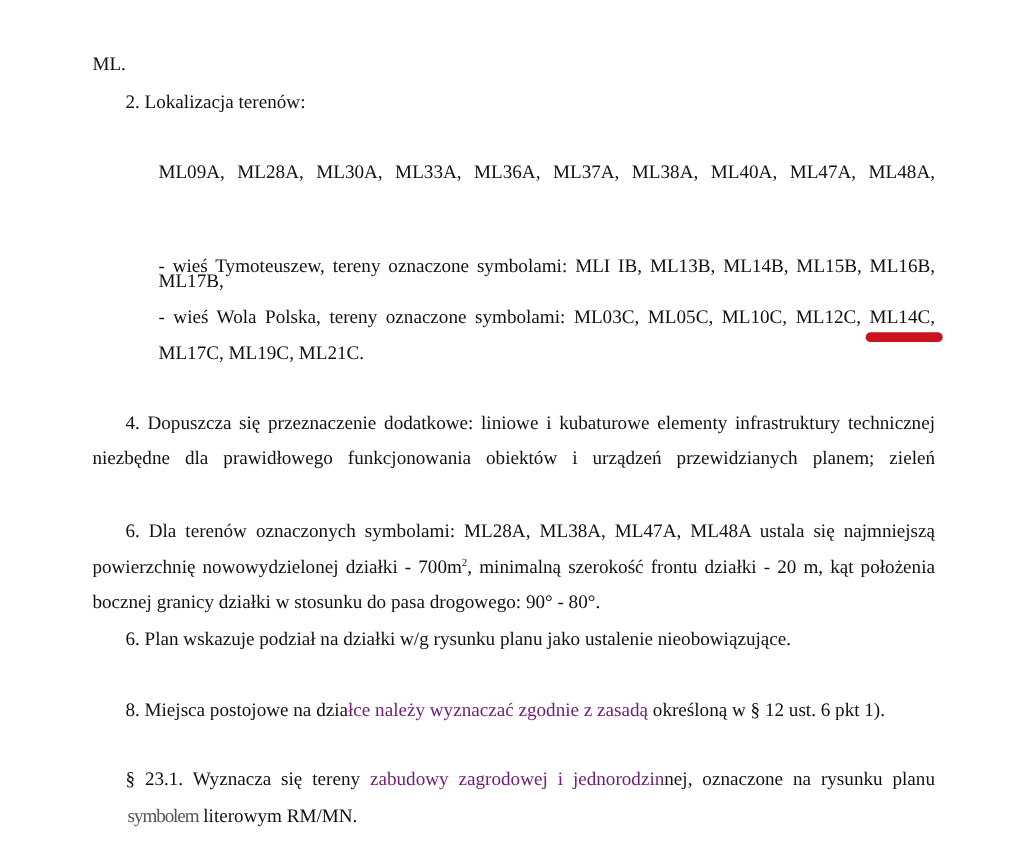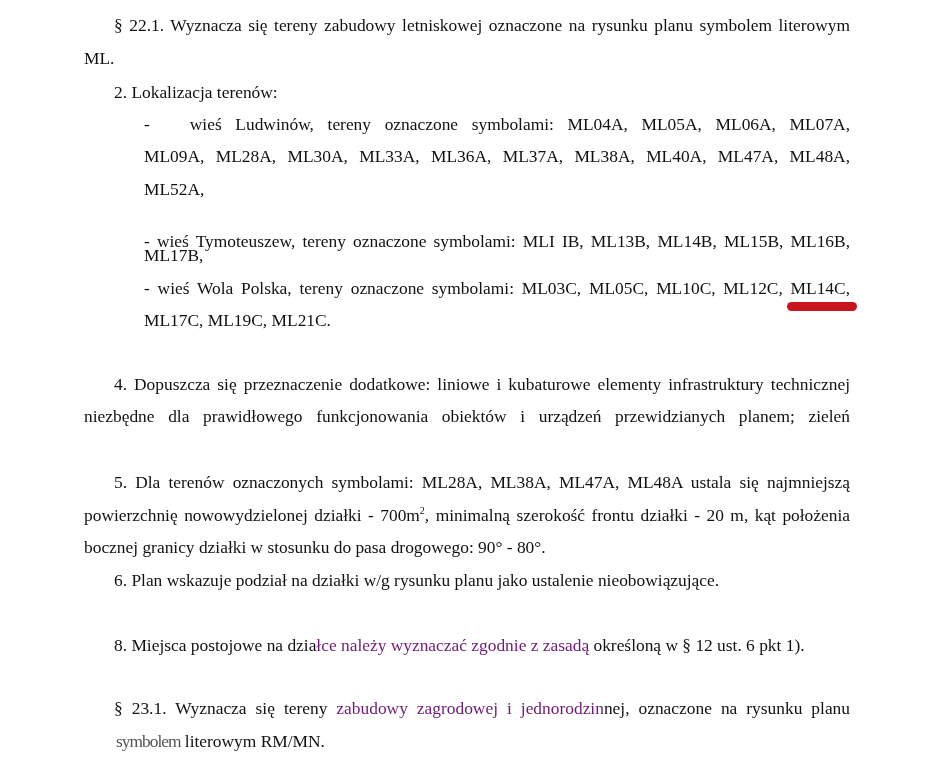--- a/index.html
+++ b/index.html
@@ -48,42 +48,37 @@
       background: #c8141e;
       border-radius: 5px;
     }
     .dash-gap { display: inline-block; width: 40px; }
   </style>
 </head>
 <body>
 
 <div class="page">
 
-  <div class="line indent-1 justify" style="top:13px;">§ 22.1. Wyznacza się tereny zabudowy letniskowej oznaczone na rysunku planu symbolem literowym</div>
   <div class="line" style="top:46px;">ML.</div>
 
   <div class="line indent-1" style="top:80px;">2. Lokalizacja terenów:</div>
 
-  <div class="line indent-2 justify" style="top:112px;">
-    <span>-</span><span class="dash-gap"></span><span>wieś Ludwinów, tereny oznaczone symbolami: ML04A, ML05A, ML06A, ML07A,</span>
-  </div>
   <div class="line indent-2 justify" style="top:144px;">ML09A, ML28A, ML30A, ML33A, ML36A, ML37A, ML38A, ML40A, ML47A, ML48A,</div>
-  <div class="line indent-2" style="top:177px;">ML52A,</div>
 
   <div class="line indent-2 justify" style="top:210px;margin-top:19px;">-  wieś Tymoteuszew, tereny oznaczone symbolami: MLI IB, ML13B, ML14B, ML15B, ML16B,</div>
   <div class="line indent-2" style="top:243px;">ML17B,</div>
 
   <div class="line indent-2 justify" style="top:276px;">-  wieś Wola Polska, tereny oznaczone symbolami: ML03C, ML05C, ML10C, ML12C, ML14C,</div>
   <div class="line indent-2" style="top:308px;">ML17C, ML19C, ML21C.</div>
 
 
   <div class="line indent-1 justify" style="top:372px;">4. Dopuszcza się przeznaczenie dodatkowe: liniowe i kubaturowe elementy infrastruktury technicznej</div>
   <div class="line justify" style="top:404px;">niezbędne dla prawidłowego funkcjonowania obiektów i urządzeń przewidzianych planem; zieleń</div>
 
-  <div class="line indent-1 justify" style="top:470px;">5. Dla terenów oznaczonych symbolami: ML28A, ML38A, ML47A, ML48A ustala się najmniejszą</div>
+  <div class="line indent-1 justify" style="top:470px;">6. Dla terenów oznaczonych symbolami: ML28A, ML38A, ML47A, ML48A ustala się najmniejszą</div>
   <div class="line justify" style="top:503px;"><span>powierzchnię nowowydzielonej działki - 700m</span><sup>2</sup><span>, minimalną szerokość frontu działki - 20 m, kąt położenia</span></div>
   <div class="line" style="top:535px;">bocznej granicy działki w stosunku do pasa drogowego: 90° - 80°.</div>
 
   <div class="line indent-1" style="top:568px;">6. Plan wskazuje podział na działki w/g rysunku planu jako ustalenie nieobowiązujące.</div>
 
 
   <div class="line indent-1" style="top:633px;"><span>8. Miejsca postojowe na dzia</span><span class="faded">łce należy wyznaczać zgodnie z zasadą</span><span> określoną w § 12 ust. 6 pkt 1).</span></div>
 
   <div class="line indent-1 justify" style="top:696px;"><span>§ 23.1. Wyznacza się tereny </span><span class="faded">zabudowy zagrodowej i jednorodzin</span><span>nej, oznaczone na rysunku planu</span></div>
   <div class="line" style="top:729px;left:-8px;"><span class="garbled">symbolem</span><span> literowym RM/MN.</span></div>

